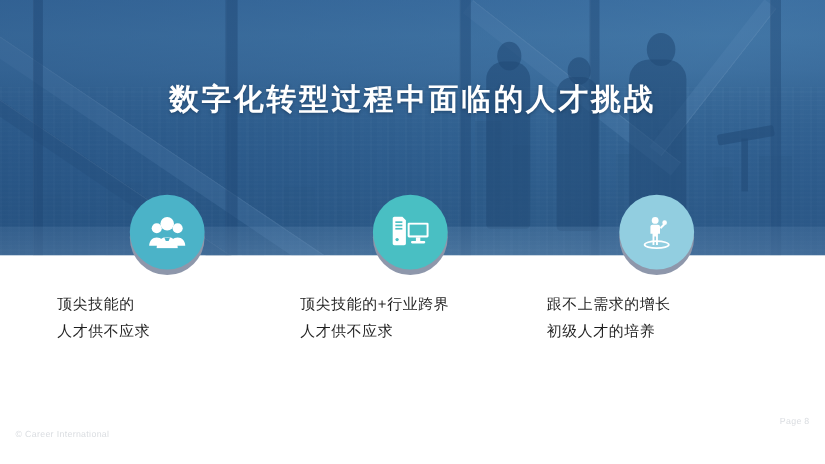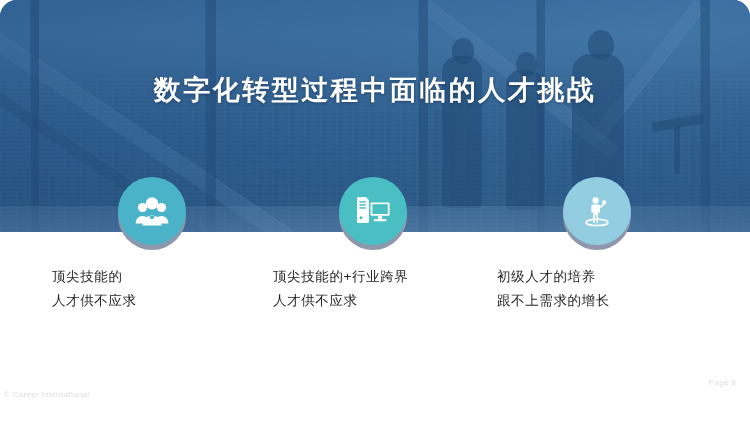--- a/index.html
+++ b/index.html
@@ -7,21 +7,20 @@
     width: 750px; height: 422px;
     background: #ffffff;
     font-family: "Liberation Sans", "DejaVu Sans", sans-serif;
     overflow: hidden;
   }
   .slide {
     position: relative;
     width: 750px; height: 422px;
     background: #ffffff;
     overflow: hidden;
-    border-radius: 17px;
   }
 
   
   .hero {
     position: absolute;
     left: 0; top: 0;
     width: 750px; height: 232px;
     overflow: hidden;
     background: #2e5f92;
   }
@@ -152,21 +151,21 @@
     color: #1f1f1f;
     font-size: 13.5px;
     line-height: 1.75;
     letter-spacing: 0.6px;
     white-space: nowrap;
   }
 
   
   .footer-left {
     position: absolute;
-    left: 4px; top: 390px;
+    left: 14px; top: 390px;
     color: #dadde1;
     font-size: 8px;
     letter-spacing: .3px;
   }
   .footer-right {
     position: absolute;
     right: 14px; top: 378px;
     color: #dadde1;
     font-size: 8px;
     letter-spacing: .3px;
@@ -275,20 +274,20 @@
     <div>顶尖技能的</div>
     <div>人才供不应求</div>
   </div>
 
   <div class="caption" style="left:273px; top:265px; width:200px;">
     <div>顶尖技能的+行业跨界</div>
     <div>人才供不应求</div>
   </div>
 
   <div class="caption" style="left:497px; top:265px; width:200px;">
+    <div>跟不上需求的增长</div>
     <div>初级人才的培养</div>
-    <div>跟不上需求的增长</div>
   </div>
 
   <div class="footer-left">© Career International</div>
   <div class="footer-right">Page 8</div>
 
 </div>
 
 </body></html>

